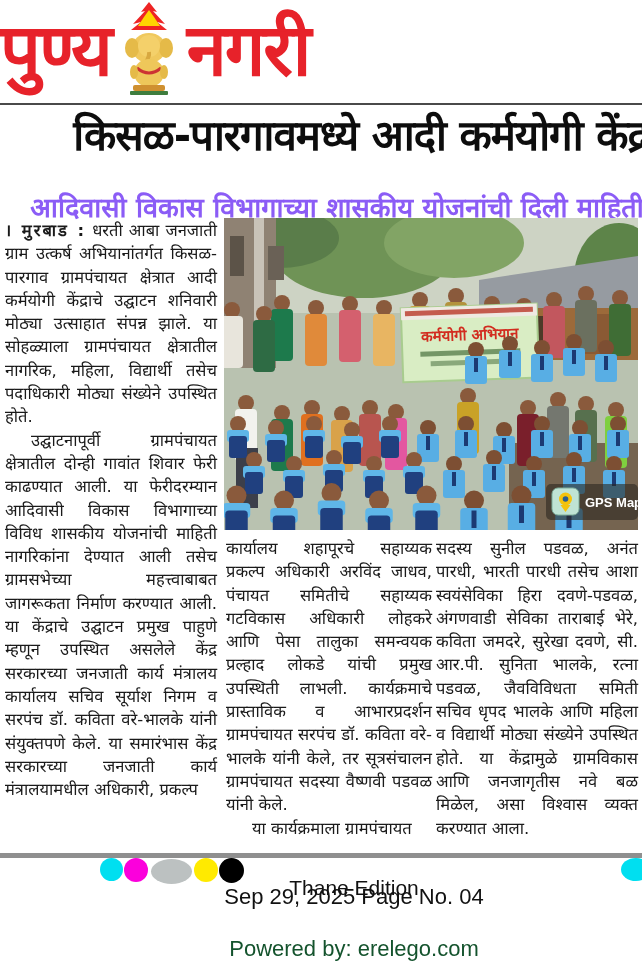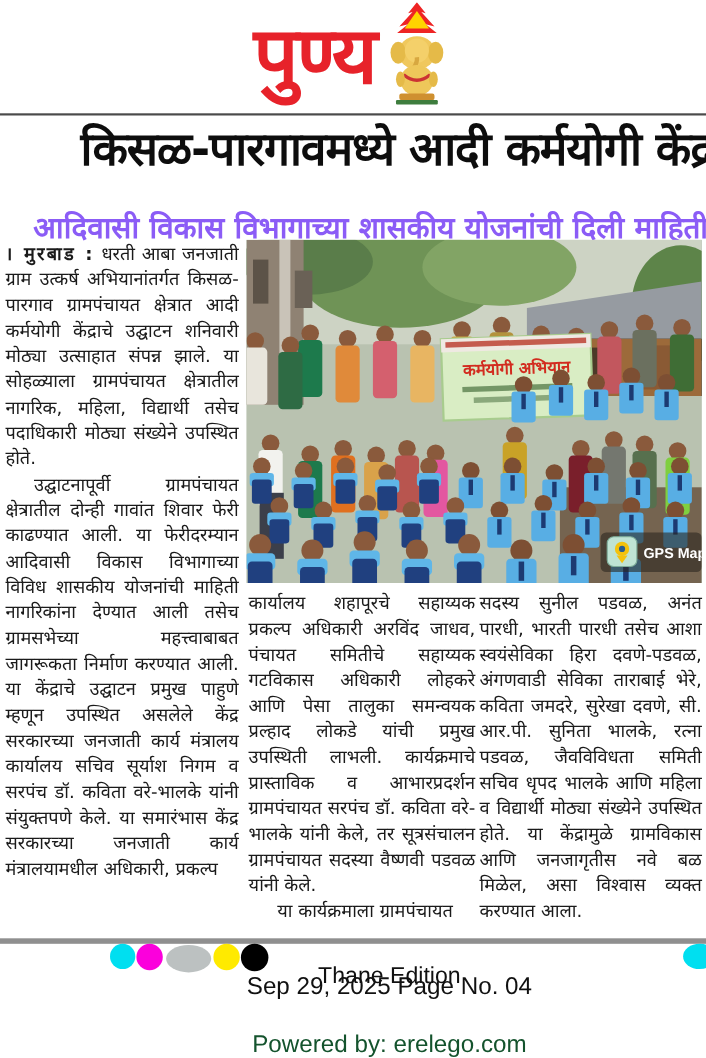--- a/index.html
+++ b/index.html
@@ -1,20 +1,20 @@
 <!DOCTYPE html>
 <html><head>
 <meta charset="utf-8">
 <style>
   html,body{margin:0;padding:0;background:#ffffff;}
   .page{position:relative;width:642px;height:962px;background:#ffffff;overflow:hidden;
         font-family:"DejaVu Sans",sans-serif;}
   
   .masthead{position:absolute;left:0;top:0;width:642px;height:100px;
-            display:flex;align-items:center;justify-content:center;gap:6px;}
+            display:flex;align-items:center;gap:6px;}
   .mast-word{color:#e7222a;font-size:72px;font-weight:800;line-height:1;
              letter-spacing:-2px;font-family:"DejaVu Sans",sans-serif;}
   .ganesh{width:64px;height:94px;display:block;margin-top:-2px;}
   .top-rule{position:absolute;left:0;top:103px;width:642px;height:2px;background:#4a4a4a;}
   
   .headline{position:absolute;left:0;top:108px;width:642px;margin:0;text-align:center;
             font-size:42px;font-weight:800;color:#0d0d0d;line-height:1.35;letter-spacing:-1px;padding-left:40px;}
   .subheadline{position:absolute;left:0;top:174px;width:642px;margin:16px;text-align:center;
             font-size:27px;font-weight:700;color:#8b5cf6;line-height:1.3;}
   
@@ -62,20 +62,21 @@
         <circle cx="32" cy="44" r="11" fill="#f4d06a"></circle>
         <path d="M32,50 C33,57 28,60 26,65" stroke="#d8a840" stroke-width="4" fill="none"></path>
         <ellipse cx="32" cy="71" rx="15" ry="14" fill="#eec75a"></ellipse>
         <path d="M20,66 Q32,76 44,66" stroke="#c33" stroke-width="3" fill="none"></path>
         <ellipse cx="17" cy="70" rx="4" ry="7" fill="#e5ba48"></ellipse>
         <ellipse cx="47" cy="70" rx="4" ry="7" fill="#e5ba48"></ellipse>
         <rect x="16" y="83" width="32" height="6" rx="2" fill="#cf9030"></rect>
         <rect x="13" y="89" width="38" height="4" rx="1" fill="#3e7d3e"></rect>
       </svg>
     </span>
+    <span class="mast-word">नगरी</span>
   </header>
   <div class="top-rule"></div>
 
   <h1 class="headline">किसळ-पारगावमध्ये आदी कर्मयोगी केंद्र</h1>
   <h2 class="subheadline">आदिवासी विकास विभागाच्या शासकीय योजनांची दिली माहिती</h2>
 
   <div class="col col1">
     <p class="para"><strong class="dateline">। मुरबाड :</strong> <span>धरती आबा जनजाती ग्राम उत्कर्ष अभियानांतर्गत किसळ-पारगाव ग्रामपंचायत क्षेत्रात आदी कर्मयोगी केंद्राचे उद्घाटन शनिवारी मोठ्या उत्साहात संपन्न झाले. या सोहळ्याला ग्रामपंचायत क्षेत्रातील नागरिक, महिला, विद्यार्थी तसेच पदाधिकारी मोठ्या संख्येने उपस्थित होते.</span></p>
     <p class="para indent">उद्घाटनापूर्वी ग्रामपंचायत क्षेत्रातील दोन्ही गावांत शिवार फेरी काढण्यात आली. या फेरीदरम्यान आदिवासी विकास विभागाच्या विविध शासकीय योजनांची माहिती नागरिकांना देण्यात आली तसेच ग्रामसभेच्या महत्त्वाबाबत जागरूकता निर्माण करण्यात आली. या केंद्राचे उद्घाटन प्रमुख पाहुणे म्हणून उपस्थित असलेले केंद्र सरकारच्या जनजाती कार्य मंत्रालय कार्यालय सचिव सूर्याश निगम व सरपंच डॉ. कविता वरे-भालके यांनी संयुक्तपणे केले. या समारंभास केंद्र सरकारच्या जनजाती कार्य मंत्रालयामधील अधिकारी, प्रकल्प</p>
   </div>

